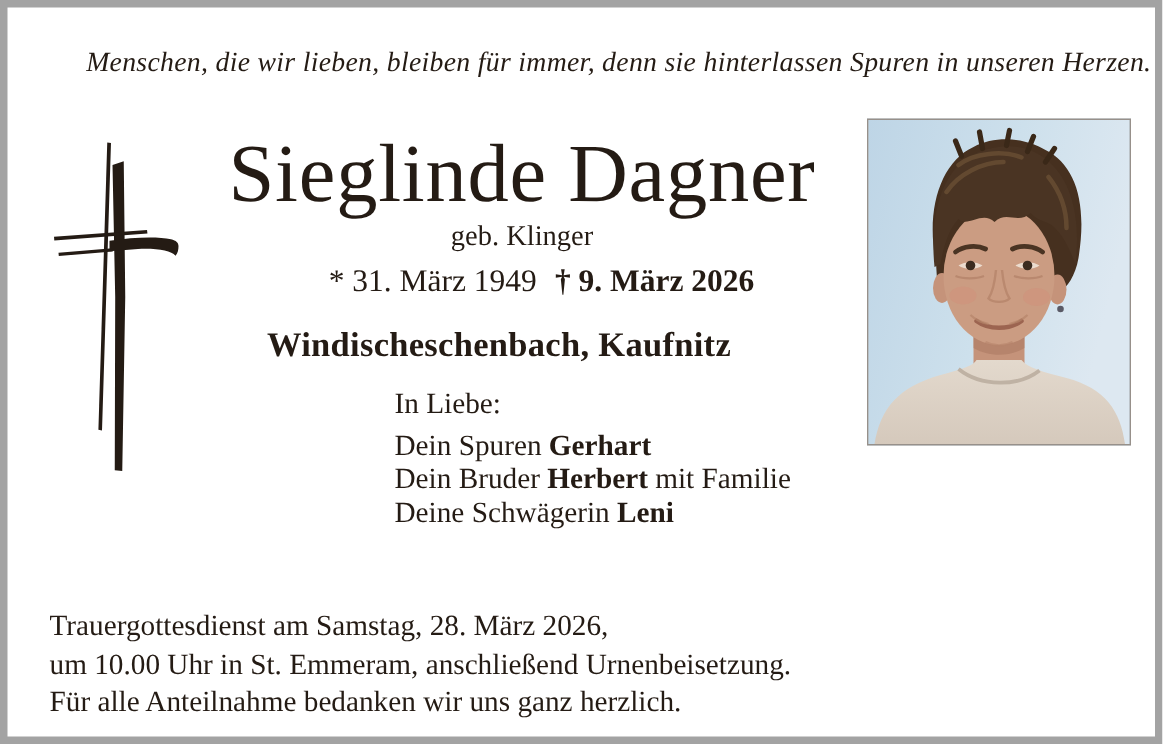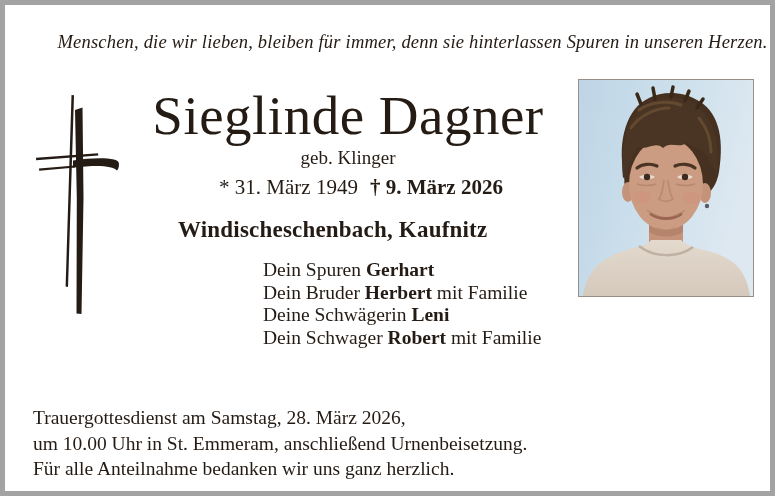--- a/index.html
+++ b/index.html
@@ -70,24 +70,24 @@
 
   <div class="center-col">
     <div class="name">Sieglinde Dagner</div>
     <div class="maiden">geb. Klinger</div>
     <div class="dates"><span>* 31. März 1949</span><span class="death">† 9. März 2026</span></div>
   </div>
 
   <div class="residence">Windischeschenbach, Kaufnitz</div>
 
   <div class="mourners">
+    <div class="intro">In Liebe:</div>
     <div><span>Dein Spuren </span><span class="mname">Gerhart</span><span></span></div>
     <div><span>Dein Bruder </span><span class="mname">Herbert</span><span> mit Familie</span></div>
     <div><span>Deine Schwägerin </span><span class="mname">Leni</span><span></span></div>
-    <div><span>Dein Schwager </span><span class="mname">Robert</span><span> mit Familie</span></div>
   </div>
 
   <div class="service">
     <div>Trauergottesdienst am Samstag, 28. März 2026,</div>
     <div>um 10.00 Uhr in St. Emmeram, anschließend Urnenbeisetzung.</div>
     <div>Für alle Anteilnahme bedanken wir uns ganz herzlich.</div>
   </div>
 
   <div class="photo">
     <svg viewBox="0 0 174 216" width="174" height="216" aria-hidden="true">

